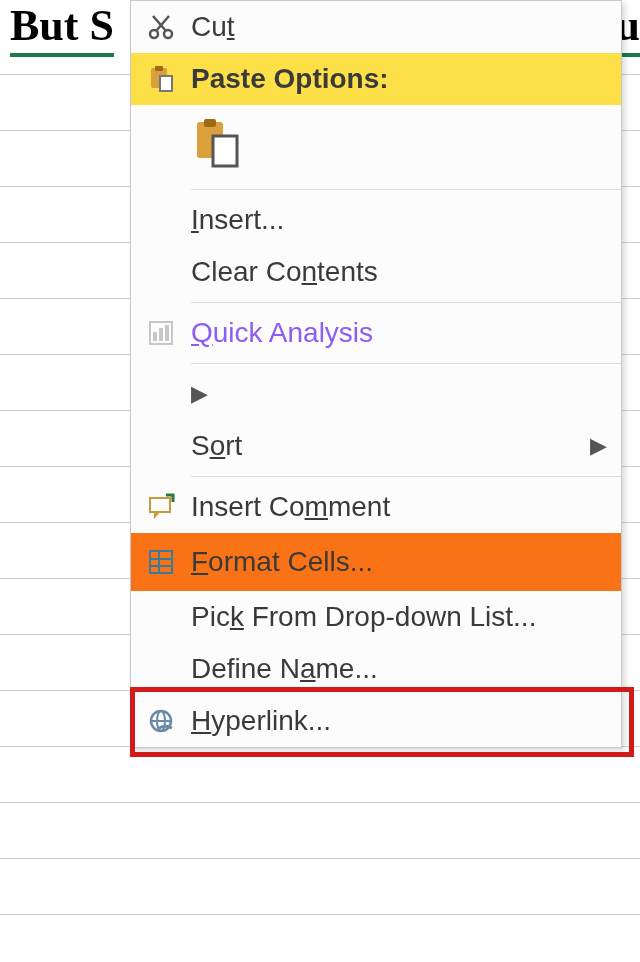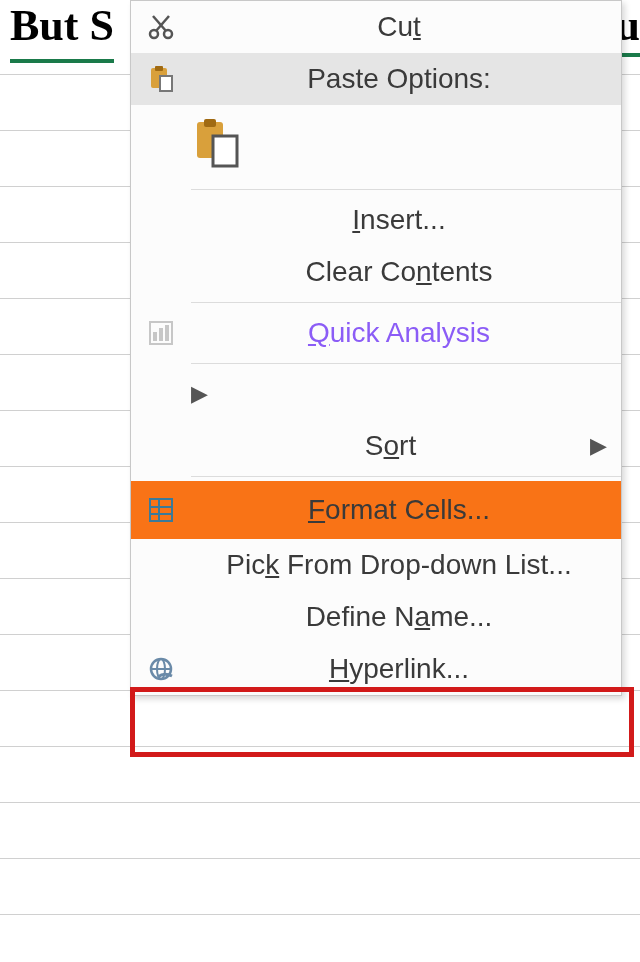--- a/index.html
+++ b/index.html
@@ -1,37 +1,37 @@
 <!DOCTYPE html>
 <html><head>
 <meta charset="utf-8">
 <style>
   html,body{margin:0;padding:0;width:640px;height:962px;overflow:hidden;
             font-family:"Segoe UI",Arial,sans-serif;background:#fff;}
   
   .sheet{position:absolute;inset:0;}
   .title{position:absolute;left:10px;top:0;font-family:"Times New Roman",serif;
          font-weight:bold;font-size:44px;color:#000;border-bottom:4px solid #1a7a4a;
-         padding-bottom:8px;}
+         padding-bottom:2px;}
   .title-right{position:absolute;right:0;top:0;font-family:"Times New Roman",serif;
          font-weight:bold;font-size:44px;color:#000;border-bottom:4px solid #1a7a4a;
          padding-bottom:2px;padding-left:6px;}
   .gridlines{position:absolute;left:0;right:0;top:74px;bottom:0;}
   .gridlines div{height:55px;border-bottom:1px solid #d0d0d0;}
   .gridlines div:first-child{border-top:1px solid #d0d0d0;}
 
   
   .ctxmenu{position:absolute;left:130px;top:0;width:490px;background:#fcfcfc;
            border:1px solid #c8c8c8;box-shadow:3px 3px 6px rgba(0,0,0,.15);
            font-size:28px;color:#3a3a3a;}
-  .mi{display:flex;align-items:center;height:52px;padding:0 14px 0 0;position:relative;text-align:center;}
+  .mi{display:flex;align-items:center;height:52px;padding:0 14px 0 0;position:relative;}
   .mi .ic{width:60px;display:flex;align-items:center;justify-content:center;}
   .mi .lbl{flex:1;white-space:nowrap;overflow:hidden;}
   .mi .arrow{font-size:22px;color:#555;}
-  .mi.header{background:#e5e5e5;font-weight:normal;pointer-events:none;}
+  .mi.header{background:#fde047;font-weight:bold;pointer-events:none;}
   .mi.disabled{color:#8b5cf6;pointer-events:none;}
   .mi .lbl u{text-decoration:underline;}
   .sep{height:0;border-top:1px solid #dcdcdc;margin:4px 0 4px 60px;}
   .pasteopt{height:80px;display:flex;align-items:center;padding-left:60px;}
   .mi.boxed{background:#f97316;height:58px;}
   .redbox{position:absolute;border:5px solid #d21a1a;pointer-events:none;}
   svg{display:block;}
 </style>
 </head>
 <body>
@@ -130,20 +130,30 @@
   </div>
 
   <div class="mi">
     <span class="ic"></span>
     <span class="lbl">S<u>o</u>rt</span>
     <span class="arrow">▶</span>
   </div>
 
   <div class="sep"></div>
 
+  <div class="mi">
+    <span class="ic">
+      <svg width="30" height="30" viewBox="0 0 30 30">
+        <rect x="4" y="6" width="20" height="14" fill="none" stroke="#c79a3b" stroke-width="2"></rect>
+        <polygon points="8,20 8,27 14,20" fill="#c79a3b"></polygon>
+        <path d="M20 3 L27 3 L27 10" fill="none" stroke="#2b7a3a" stroke-width="3"></path>
+      </svg>
+    </span>
+    <span class="lbl">Insert Co<u>m</u>ment</span>
+  </div>
 
   <div class="mi boxed">
     <span class="ic">
       <svg width="30" height="30" viewBox="0 0 30 30">
         <rect x="4" y="4" width="22" height="22" fill="none" stroke="#3a7a9a" stroke-width="2"></rect>
         <line x1="4" y1="12" x2="26" y2="12" stroke="#3a7a9a" stroke-width="2"></line>
         <line x1="4" y1="19" x2="26" y2="19" stroke="#3a7a9a" stroke-width="2"></line>
         <line x1="13" y1="4" x2="13" y2="26" stroke="#3a7a9a" stroke-width="2"></line>
       </svg>
     </span>

